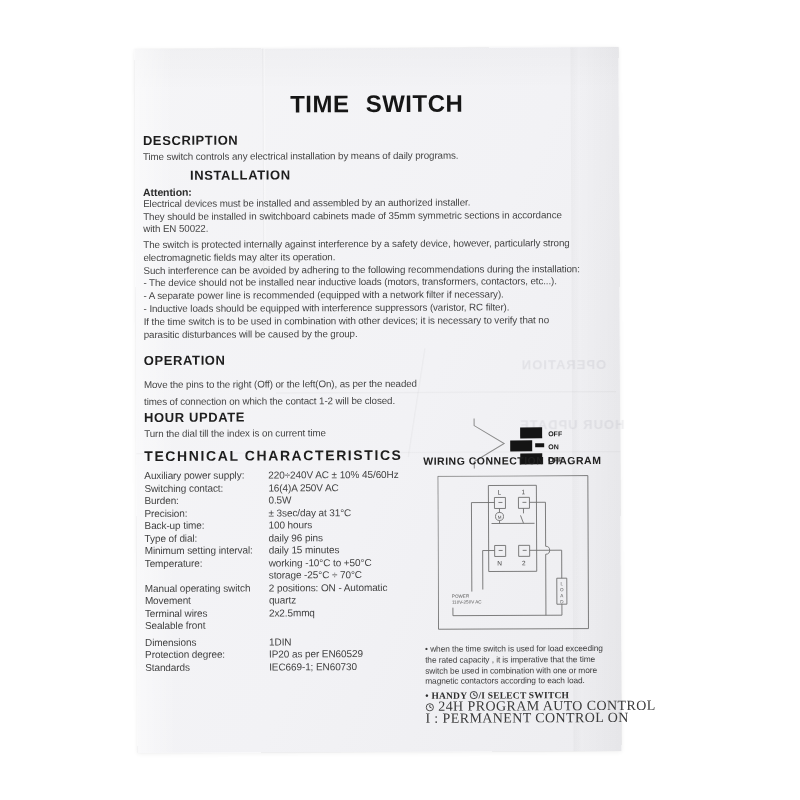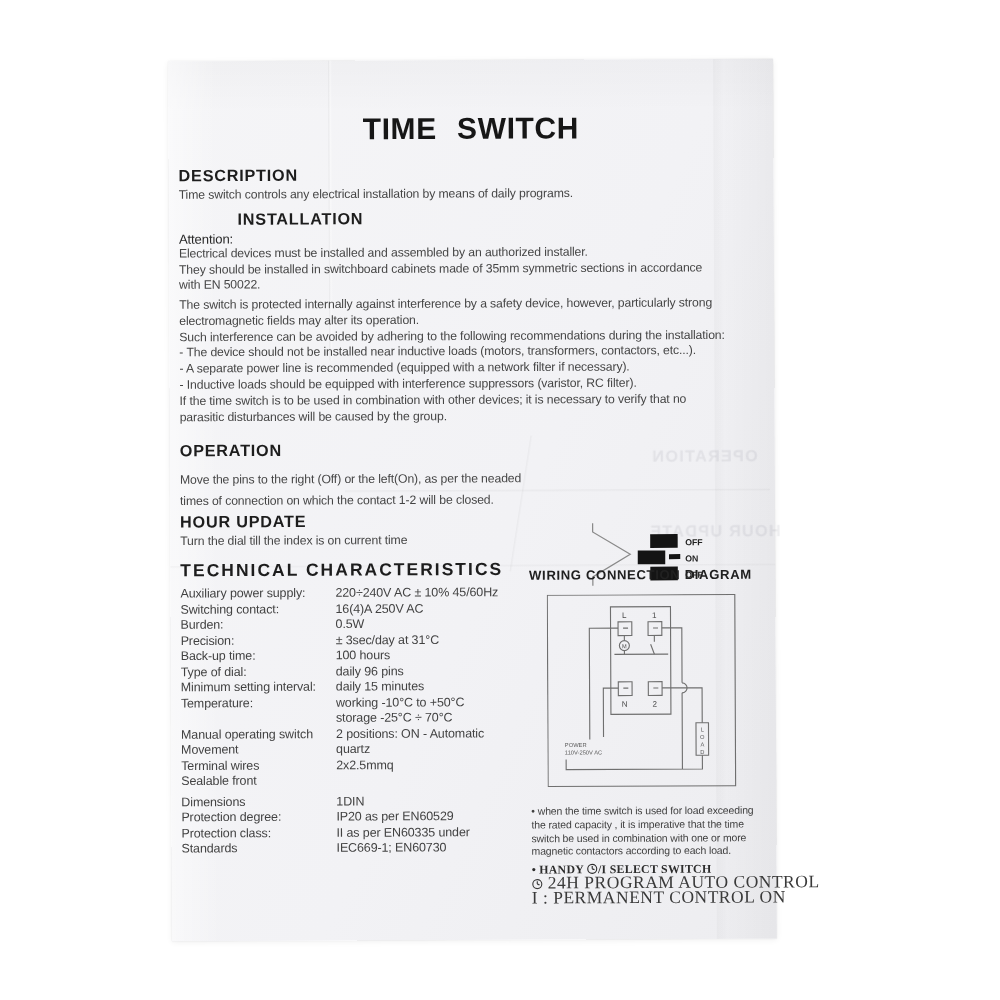--- a/index.html
+++ b/index.html
@@ -53,21 +53,21 @@
   .h-inst{top:119px;padding-left:47px;}
   .h-oper{top:304px;}
   .h-hour{top:361px;}
   .h-tech{top:399px;font-size:14px;letter-spacing:1.6px;}
 
   .body-text{
     position:absolute;left:8px;margin:0;font-size:9.8px;line-height:12.6px;
     letter-spacing:-0.1px;color:#454545;white-space:pre-line;
   }
   .t-desc{top:102px;}
-  .t-attention{top:137px;font-weight:normal;font-size:10.5px;color:#2a2a2a;}
+  .t-attention{top:137px;font-weight:bold;font-size:10.5px;color:#2a2a2a;}
   .t-para1{top:149px;}
   .t-para2{top:190px;line-height:12.8px;}
   .t-oper{top:327px;line-height:17px;width:330px;}
   .t-hour{top:379px;}
 
   .pin-diagram{position:absolute;left:330px;top:370px;}
 
   .tech-table{position:absolute;left:8px;top:421px;width:280px;}
   .tech-row{display:flex;font-size:10px;line-height:12.5px;letter-spacing:-0.1px;color:#424242;}
   .tech-row .tl{width:124px;flex:none;}
@@ -194,24 +194,20 @@
         <span class="tl">Sealable front</span>
         <span class="tv"></span>
       </div>
     <div class="tech-row tech-gap">
         <span class="tl">Dimensions</span>
         <span class="tv">1DIN</span>
       </div>
     <div class="tech-row">
         <span class="tl">Protection degree:</span>
         <span class="tv">IP20 as per EN60529</span>
-      </div>
-    <div class="tech-row">
-        <span class="tl">Protection class:</span>
-        <span class="tv">II as per EN60335 under</span>
       </div>
     <div class="tech-row">
         <span class="tl">Standards</span>
         <span class="tv">IEC669-1; EN60730</span>
       </div>
   </div>
 
   <h2 class="h-wiring">WIRING CONNECTION DIAGRAM</h2>
   <svg class="wiring-svg" width="152" height="155" viewBox="0 0 152 155">
     <g fill="none" stroke="#6f6f6f" stroke-width="0.9">

